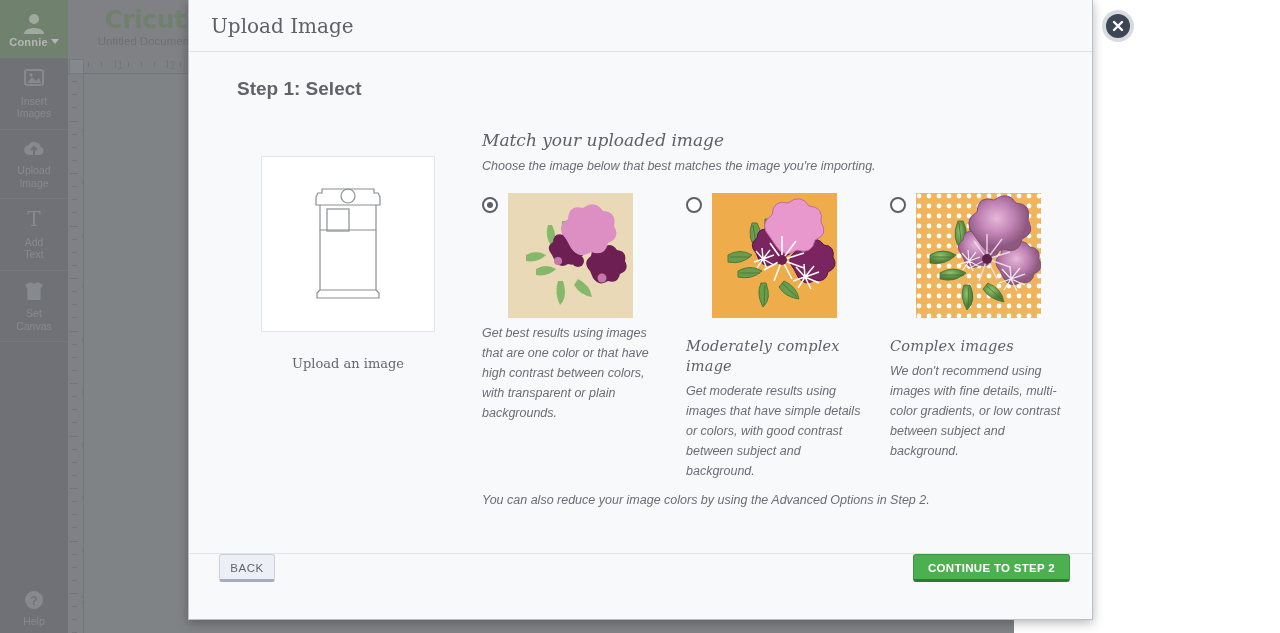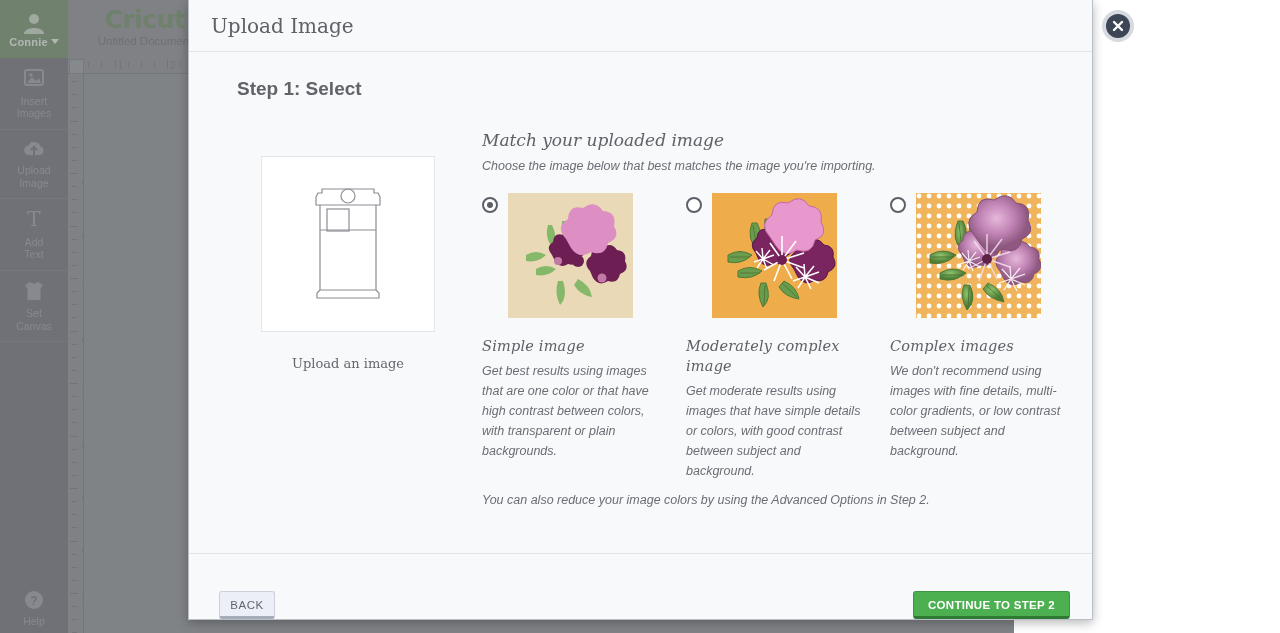--- a/index.html
+++ b/index.html
@@ -169,21 +169,21 @@
     font-family: "DejaVu Serif", serif; line-height: 20px;
     letter-spacing: .2px;
   }
   .opt-p {
     margin-top: 5px; font-size: 12.5px; color: #6a6e74; line-height: 20px;
   }
   .note { margin-top: 12px; font-size: 12.5px; color: #6a6e74; }
 
   .modal-foot {
     flex: none; height: 66px; border-top: 1px solid #e0e4ea;
-    display: flex; align-items: flex-end; justify-content: space-between;
+    display: flex; align-items: flex-start; justify-content: space-between;
     padding: 0 22px 0 30px;
   }
   .back-btn {
     width: 56px; height: 28px; line-height: 26px; text-align: center;
     background: #eceff5; border: 1px solid #cbd0d9; border-radius: 3px;
     border-bottom: 3px solid #a5adba;
     color: #62666c; font-size: 11.5px; letter-spacing: .5px; cursor: pointer;
   }
   .continue-btn {
     height: 28px; line-height: 27px; padding: 0 14px;
@@ -501,21 +501,20 @@
                       <path d="M82 78 q-8-9 1-15 q1-11 11-8 q9-7 15 2 q10 1 8 11 q5 9-5 13 q-2 10-12 7 q-9 6-15-3 Z"></path>
                       <circle cx="94" cy="85" r="4.5" fill="#c279a8"></circle>
                     </g>
                     <g fill="#dd8fc4">
                       <path d="M58 46 q-11-12 2-20 q1-15 15-11 q12-9 20 3 q14 1 11 15 q7 12-6 17 q-3 14-17 9 q-12 8-20-4 Z"></path>
                       <circle cx="70" cy="68" r="6" fill="#6d1f54"></circle>
                     </g>
                   </svg>
                 </div>
               </div>
-              <div class="opt-h">Simple image</div>
               <div class="opt-p">Get best results using images that are one color or that have high contrast between colors, with transparent or plain backgrounds.</div>
             </div>
 
             <div class="option">
               <div class="opt-top">
                 <div class="radio"></div>
                 <div class="thumb">
                   <svg width="125" height="125" viewBox="0 0 125 125">
                     <rect width="125" height="125" fill="#eead4a"></rect>
                     <g fill="#6a9c4d" stroke="#4e7a36" stroke-width="1">

